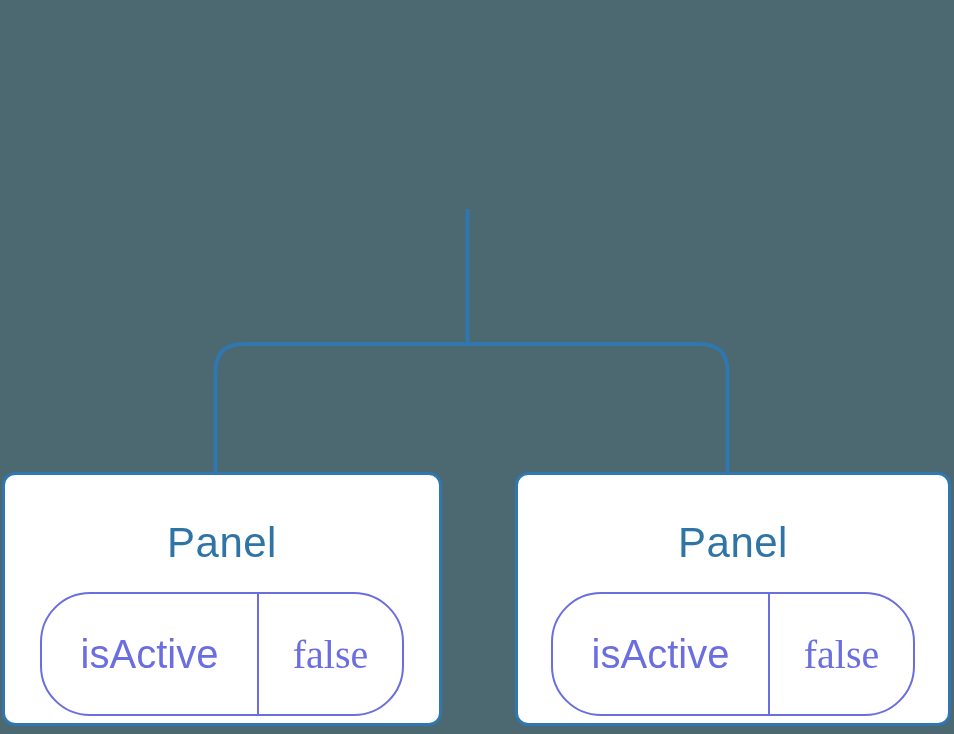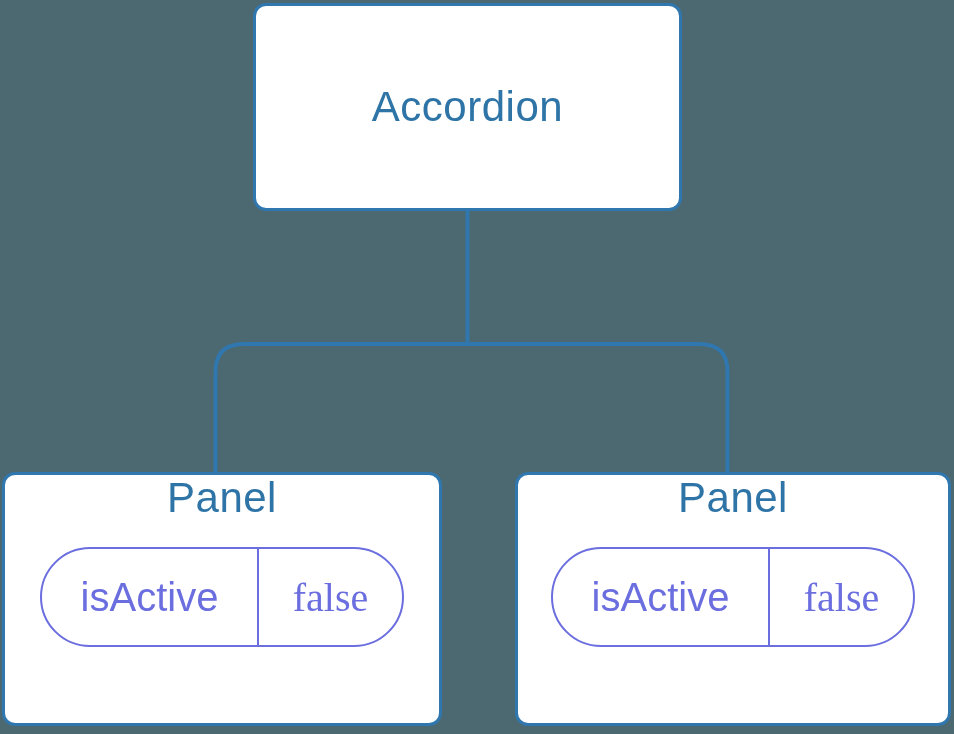--- a/index.html
+++ b/index.html
@@ -50,27 +50,28 @@
     letter-spacing: 0.5px;
   }
   .node-root {
     left: 253px; top: 3px;
     width: 429px; height: 208px;
     justify-content: center;
   }
   .node-panel {
     top: 472px;
     height: 254px;
+    padding-top: 45px;
   }
   .node-panel-left  { left: 2px;   width: 440px; }
   .node-panel-right { left: 515px; width: 436px; }
   .state-pill {
     margin-top: 26px;
     width: 364px;
-    height: 100px;
+    height: 124px;
     border: 2px solid var(--state-accent);
     border-radius: 50px;
     display: flex;
     align-items: stretch;
     overflow: hidden;
   }
   .pill-cell {
     display: flex;
     align-items: center;
     justify-content: center;
@@ -87,23 +88,20 @@
 </head>
 <body>
 
 <div class="canvas">
 
   <svg class="connectors" width="954" height="734" viewBox="0 0 954 734" aria-hidden="true">
     <path d="M467.5 209 V 345"></path>
     <path d="M215.5 473 V 372 Q 215.5 344 243.5 344 H 699.5 Q 727.5 344 727.5 372 V 473"></path>
   </svg>
 
-  <div class="node node-root">
-    <span class="node-label">Accordion</span>
-  </div>
 
   <div class="node node-panel node-panel-left">
     <span class="node-label">Panel</span>
     <div class="state-pill">
       <span class="pill-cell pill-key">isActive</span>
       <span class="pill-cell pill-value">false</span>
     </div>
   </div>
 
   <div class="node node-panel node-panel-right">

